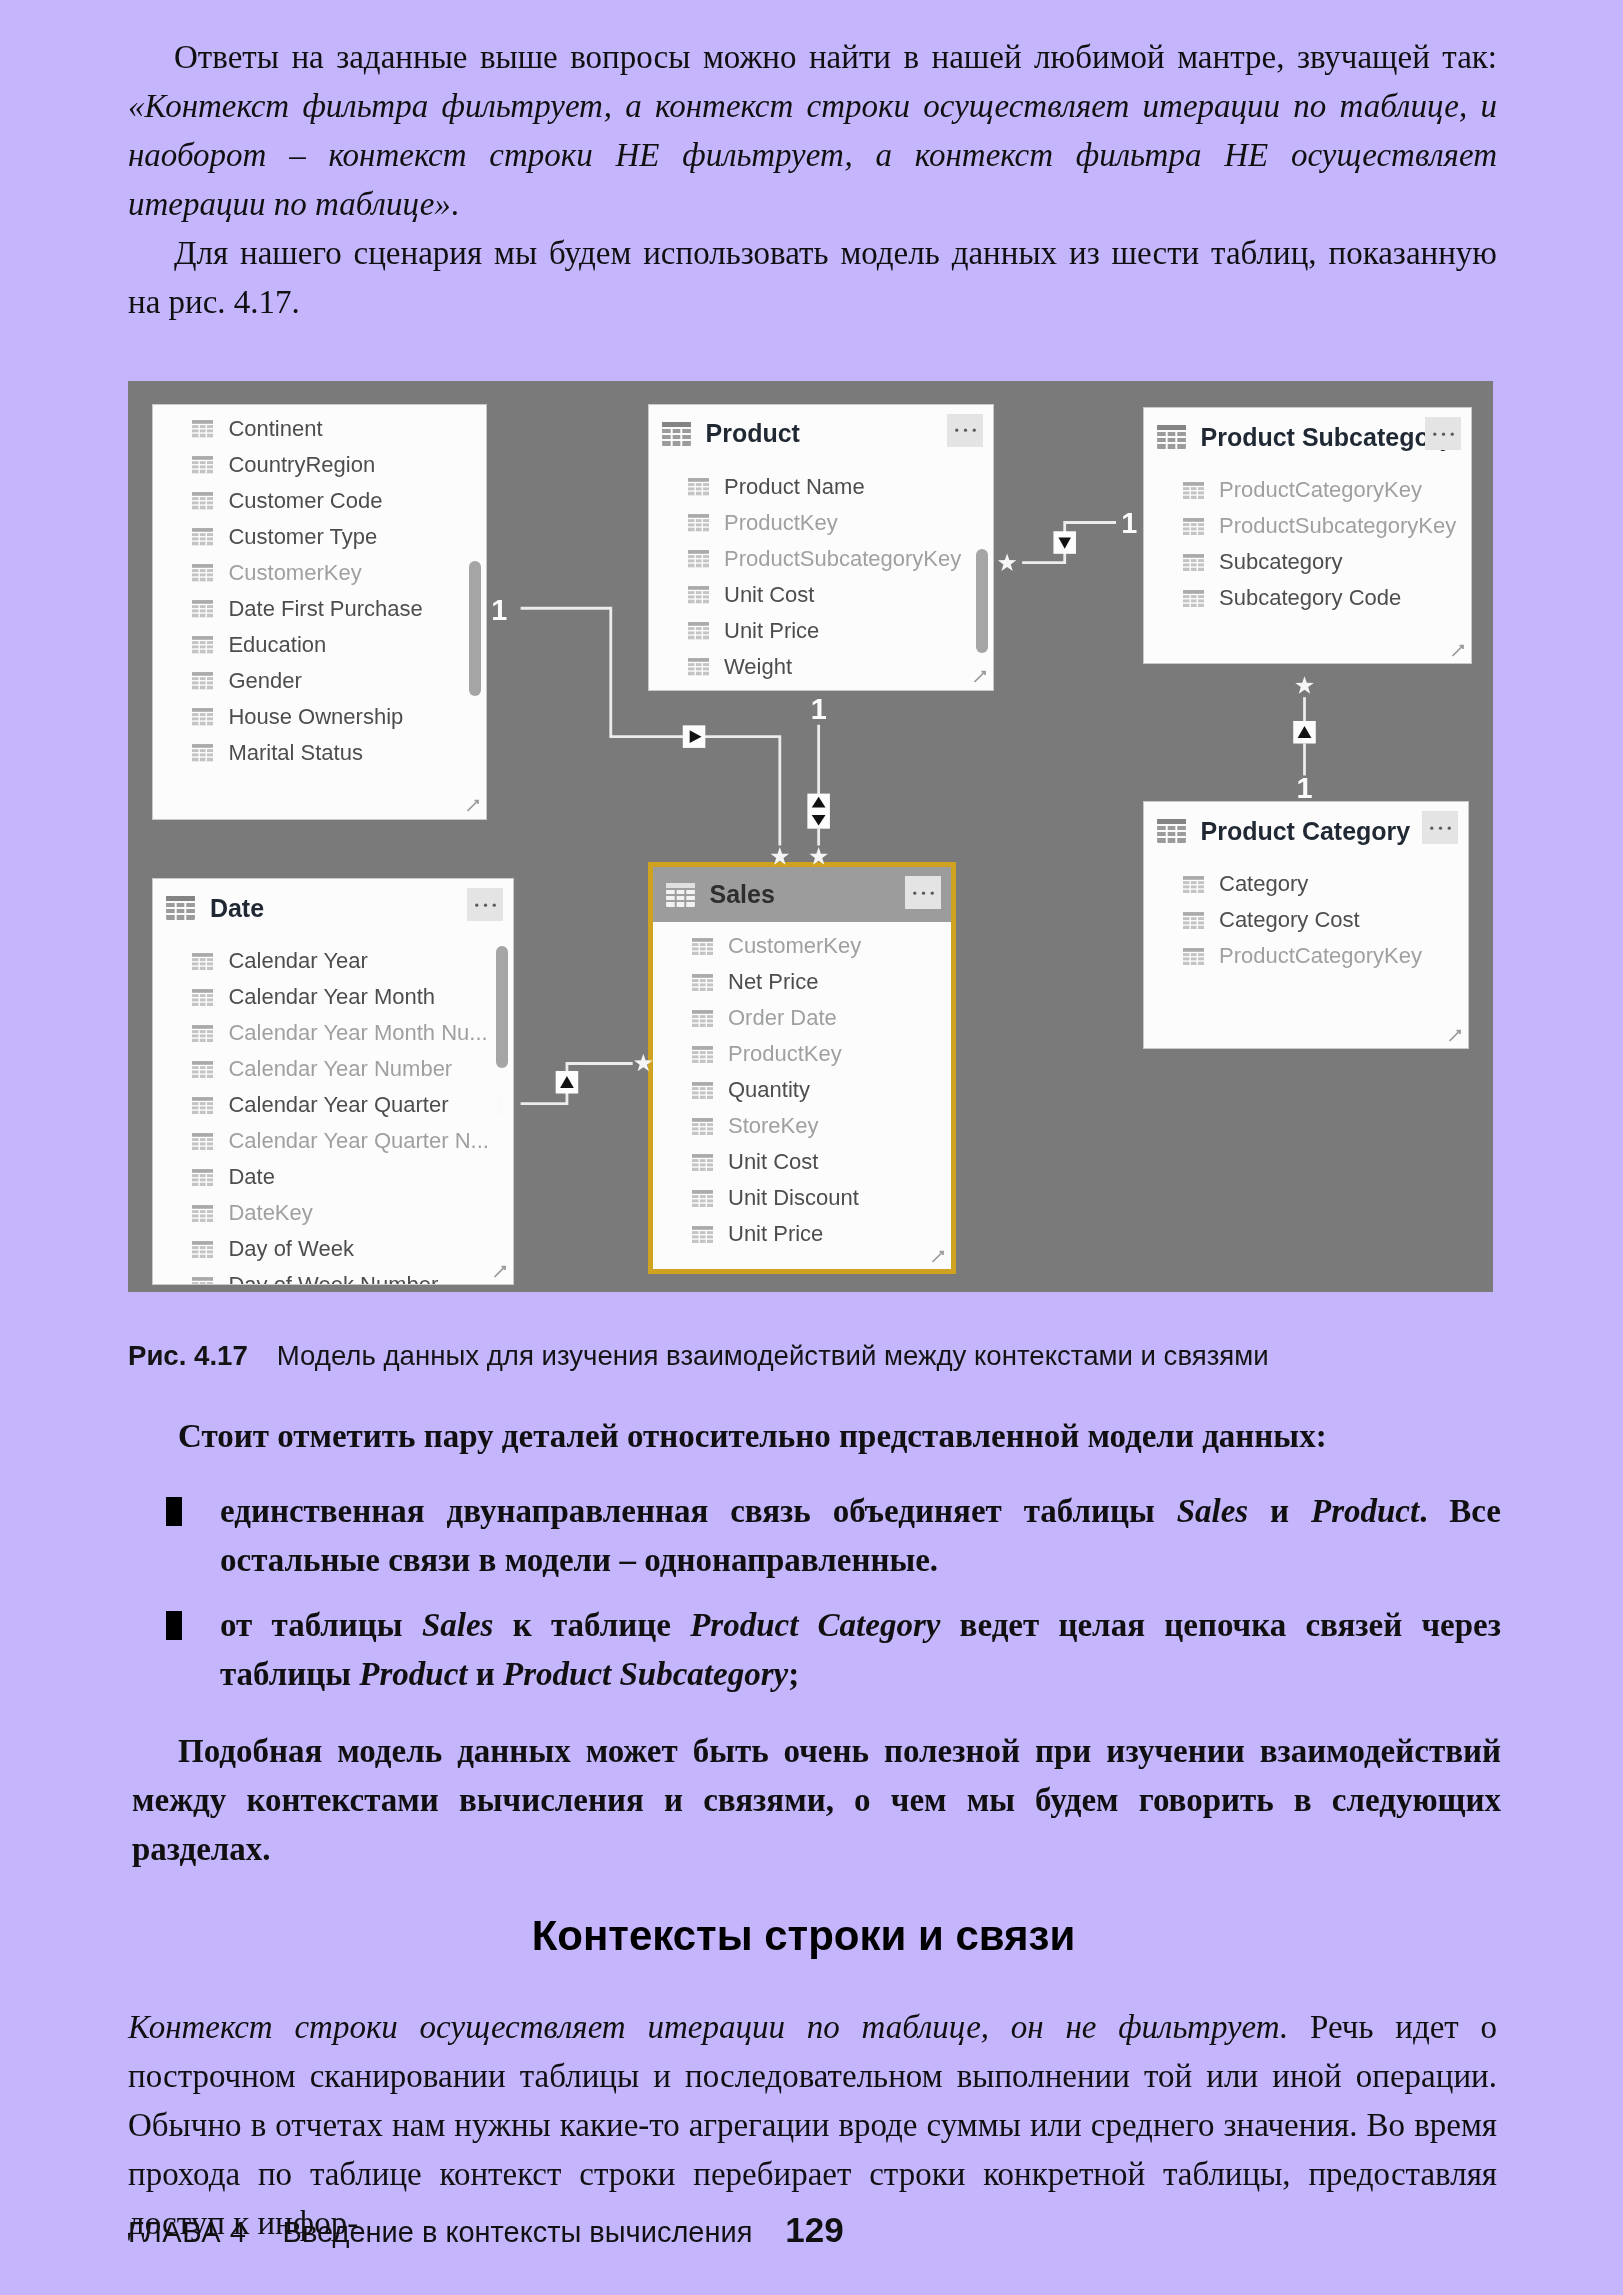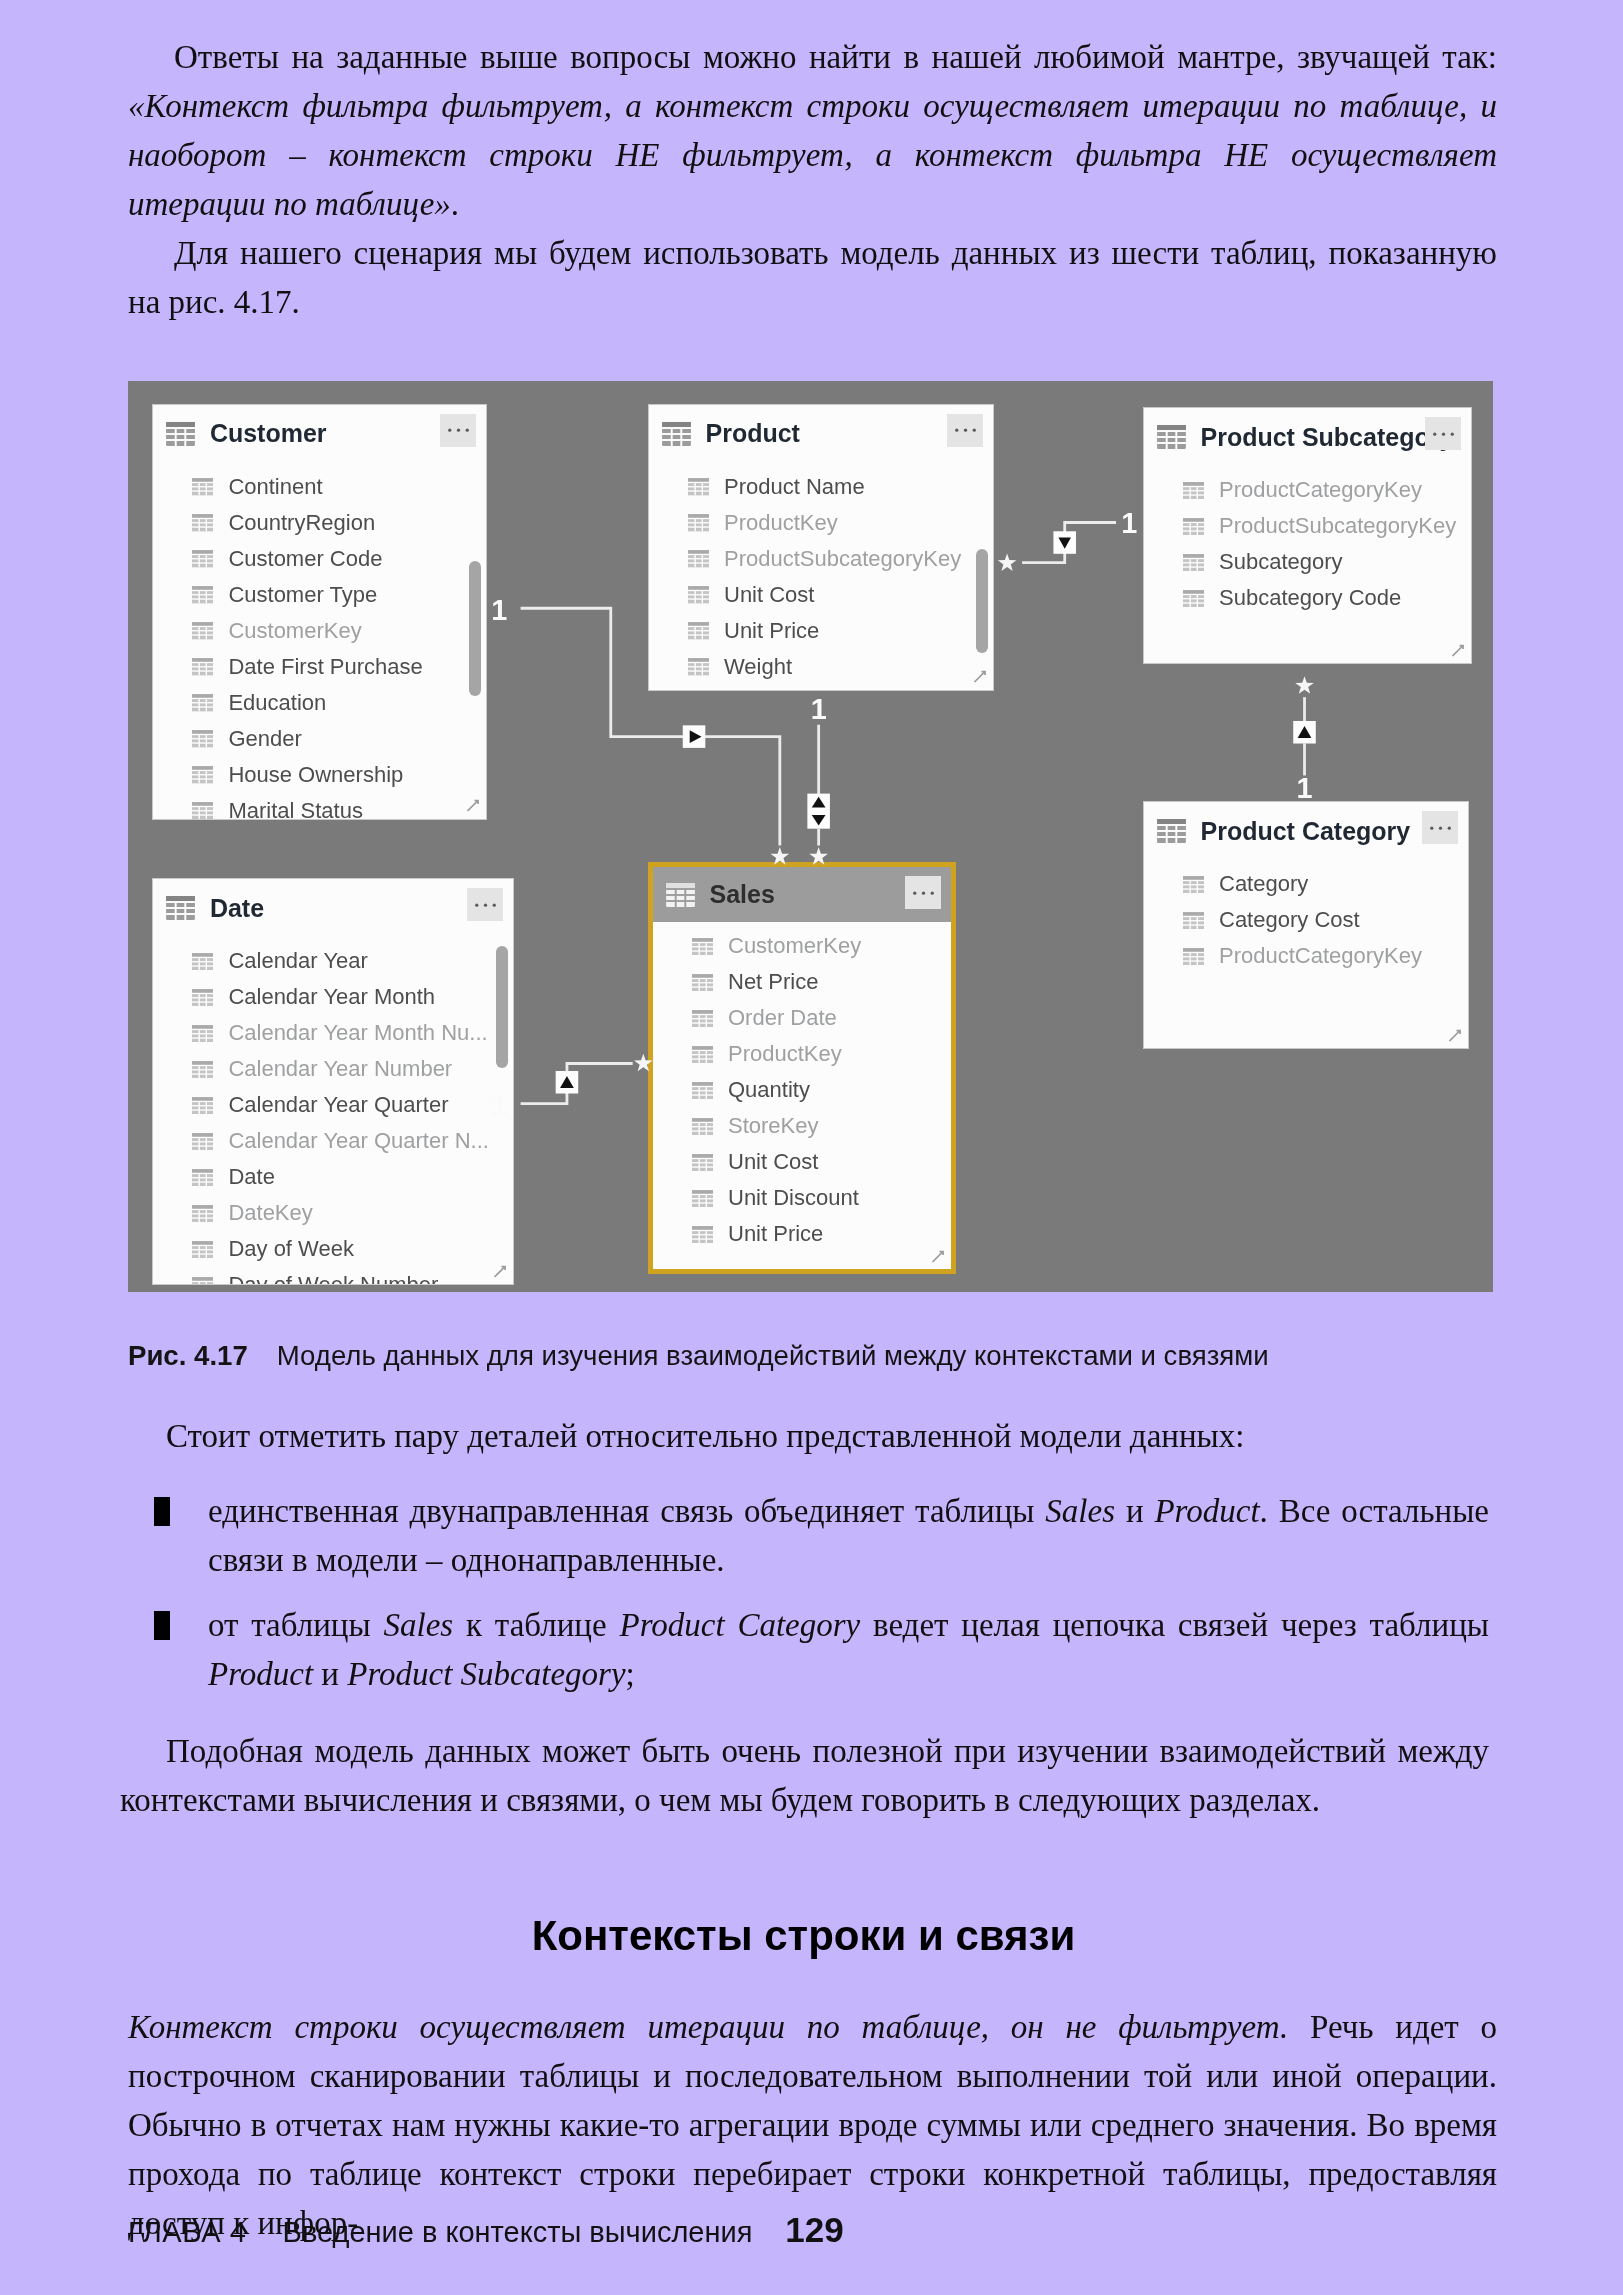--- a/index.html
+++ b/index.html
@@ -7,21 +7,21 @@
         font-family:"Liberation Serif",serif;color:#101010;}
   
   .serif{font-size:33px;line-height:49px;text-align:justify;}
   .serif p{margin:0;}
   .indent{text-indent:46px;}
   .i{font-style:italic;}
   #top-text{position:absolute;left:128px;top:33px;width:1369px;}
   #caption{position:absolute;left:128px;top:1338px;width:1369px;
            font-family:"Liberation Sans",sans-serif;font-size:27.6px;line-height:36px;color:#141414;}
   #caption .cap-label{font-weight:bold;margin-right:29px;}
-  #mid-text{position:absolute;left:120px;top:1412px;width:1369px;}
+  #mid-text{position:absolute;left:132px;top:1412px;width:1369px;font-weight:bold;}
   .bullet{position:relative;padding-left:88px;}
   .bullet::before{content:"";position:absolute;left:34px;top:10px;width:16.3px;height:29px;background:#000;}
   .b1{margin-top:16.3px !important;}
   .b2{margin-top:26px !important;}
   .p4{margin-top:27.6px !important;}
   #heading{position:absolute;left:119px;top:1912px;width:1369px;
            font-family:"Liberation Sans",sans-serif;font-weight:bold;font-size:42px;color:#000;text-align:center;}
   #last-text{position:absolute;left:128px;top:2003px;width:1369px;}
   #footer{position:absolute;left:128px;top:2210px;width:1369px;display:flex;
           align-items:baseline;font-family:"Liberation Sans",sans-serif;color:#111;}
@@ -56,41 +56,20 @@
 <div class="page">
 
   <div id="top-text" class="serif">
     <p class="indent"><span>Ответы на заданные выше вопросы можно найти в нашей любимой мантре, звучащей так: </span><span class="i">«Контекст фильтра фильтрует, а контекст строки осуществляет итерации по таблице, и наоборот – контекст строки НЕ фильтрует, а контекст фильтра НЕ осуществляет итерации по таблице»</span><span>.</span></p>
     <p class="indent"><span>Для нашего сценария мы будем использовать модель данных из шести таблиц, показанную на рис. 4.17.</span></p>
   </div>
 
   <div id="figure">
 
     <div class="tbl" style="left:24.4px;top:22.5px;width:335px;height:416px">
-      <div class="thead">
-        <span class="bicon"><svg viewBox="0 0 24 20" width="29" height="24">
- <rect width="24" height="20" rx="1" fill="#9b9b9b"></rect>
- <rect width="24" height="5" fill="#848484"></rect>
- <g stroke="#fff" stroke-width="1.6">
-  <line x1="0" y1="5" x2="24" y2="5"></line>
-                <line x1="0" y1="10" x2="24" y2="10"></line>
-  <line x1="0" y1="15" x2="24" y2="15"></line>
-                <line x1="8" y1="5" x2="8" y2="20"></line>
-  <line x1="16" y1="5" x2="16" y2="20"></line>
-              </g>
-            </svg></span>
-        <span class="ttitle">Customer</span>
-        <div class="dots">
-            <svg viewBox="0 0 40 10" width="25" height="6.3">
- <circle cx="6" cy="5" r="2.6" fill="#5a5a5a"></circle>
-              <circle cx="20" cy="5" r="2.6" fill="#5a5a5a"></circle>
- <circle cx="34" cy="5" r="2.6" fill="#5a5a5a"></circle>
-            </svg>
-          </div>
-      </div>
       <div class="fields">
           <div class="frow">
             <span class="ficon"><svg viewBox="0 0 22 18" width="21" height="17.5">
  <rect width="22" height="18" fill="#c4c4c4"></rect>
                 <rect width="22" height="4.5" fill="#aaaaaa"></rect>
  <g stroke="#fff" stroke-width="1.4">
   <line x1="0" y1="4.5" x2="22" y2="4.5"></line>
                   <line x1="0" y1="9" x2="22" y2="9"></line>
   <line x1="0" y1="13.5" x2="22" y2="13.5"></line>
                   <line x1="7.5" y1="4.5" x2="7.5" y2="18"></line>

